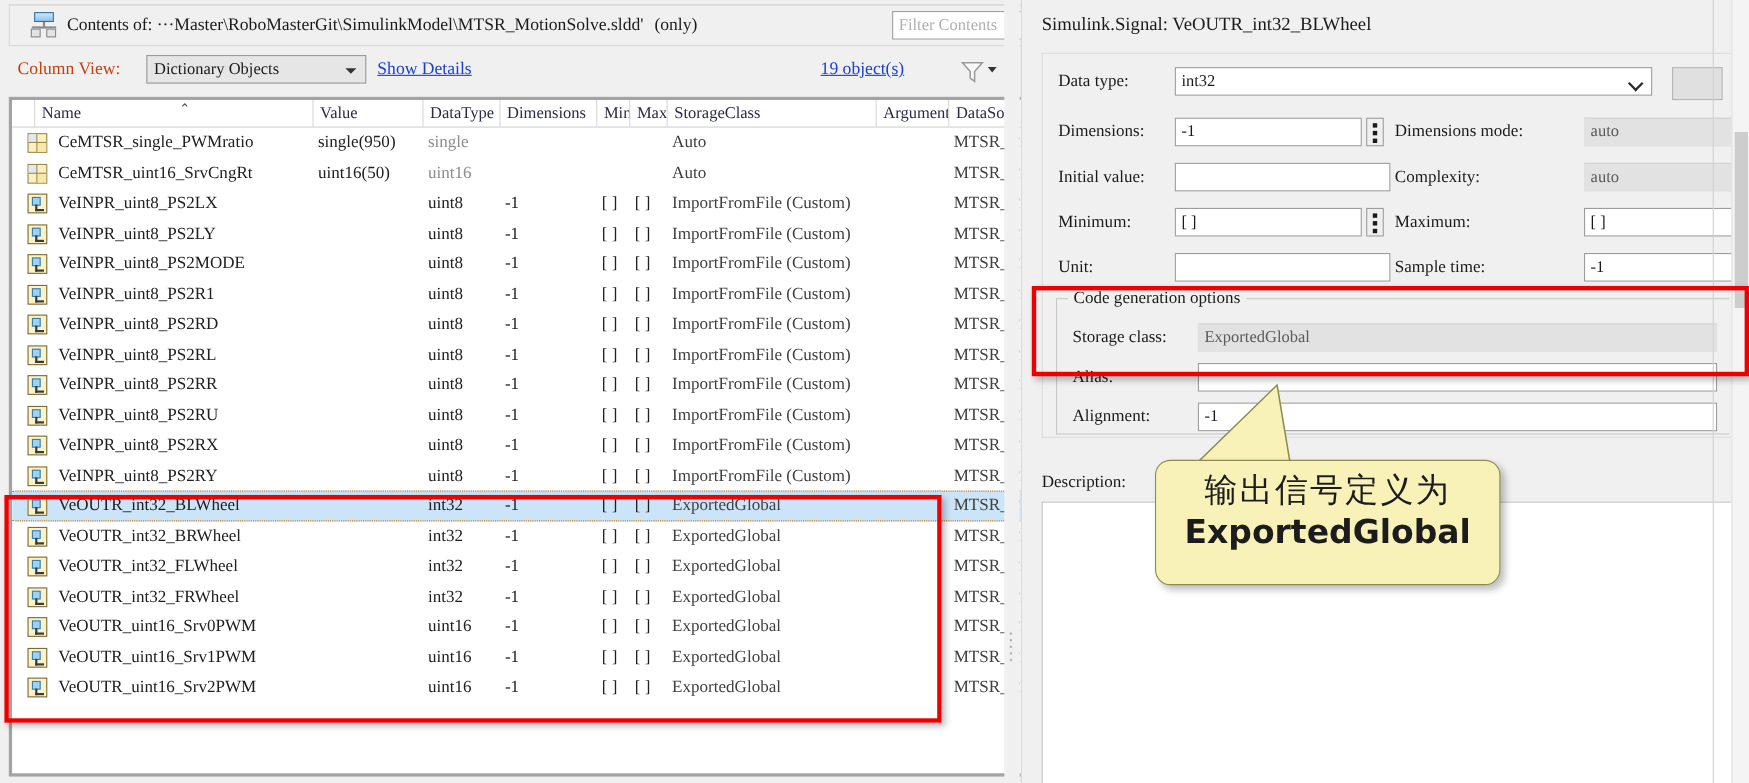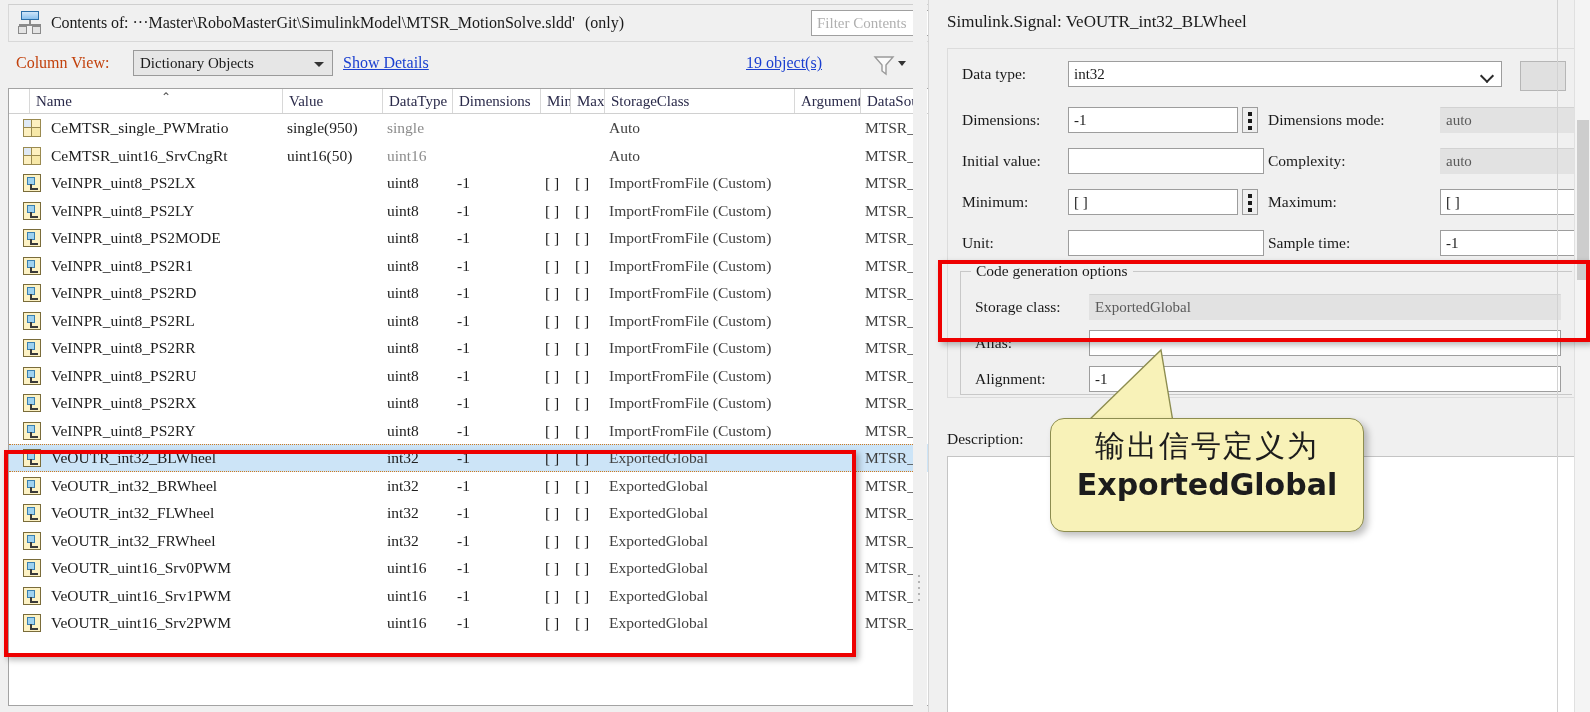--- a/index.html
+++ b/index.html
@@ -28,20 +28,21 @@
   #contents-bar {
     position: absolute;
     left: 8px; top: 4px;
     width: 1004px; height: 38px;
     background: #f0f0f0;
     border: 1px solid #d8d8d8;
     border-top: 1px solid #cfcfcf;
     box-sizing: border-box;
     display: flex;
     align-items: center;
+    padding-left: 10px;
   }
   .tree-icon {
     width: 26px; height: 24px;
     margin-left: 8px; margin-right: 8px;
     position: relative;
     flex: 0 0 auto;
   }
   .tree-icon .ti-top {
     position: absolute; left: 4px; top: 0px;
     width: 18px; height: 9px;
@@ -158,21 +159,21 @@
     border-right: 4px solid transparent;
     border-top: 5px solid #333;
   }
 
   
   #table-wrap {
     position: absolute;
     left: 8px; top: 88px;
     width: 1000px; height: 618px;
     background: #ffffff;
-    border: 1px solid #a3a3a3;
+    border: 3px solid #a3a3a3;
     box-sizing: border-box;
     overflow: hidden;
   }
   #table-head {
     position: relative;
     height: 25px;
     background: #ffffff;
     border-bottom: 1px solid #d0d0d0;
     box-sizing: border-box;
   }

